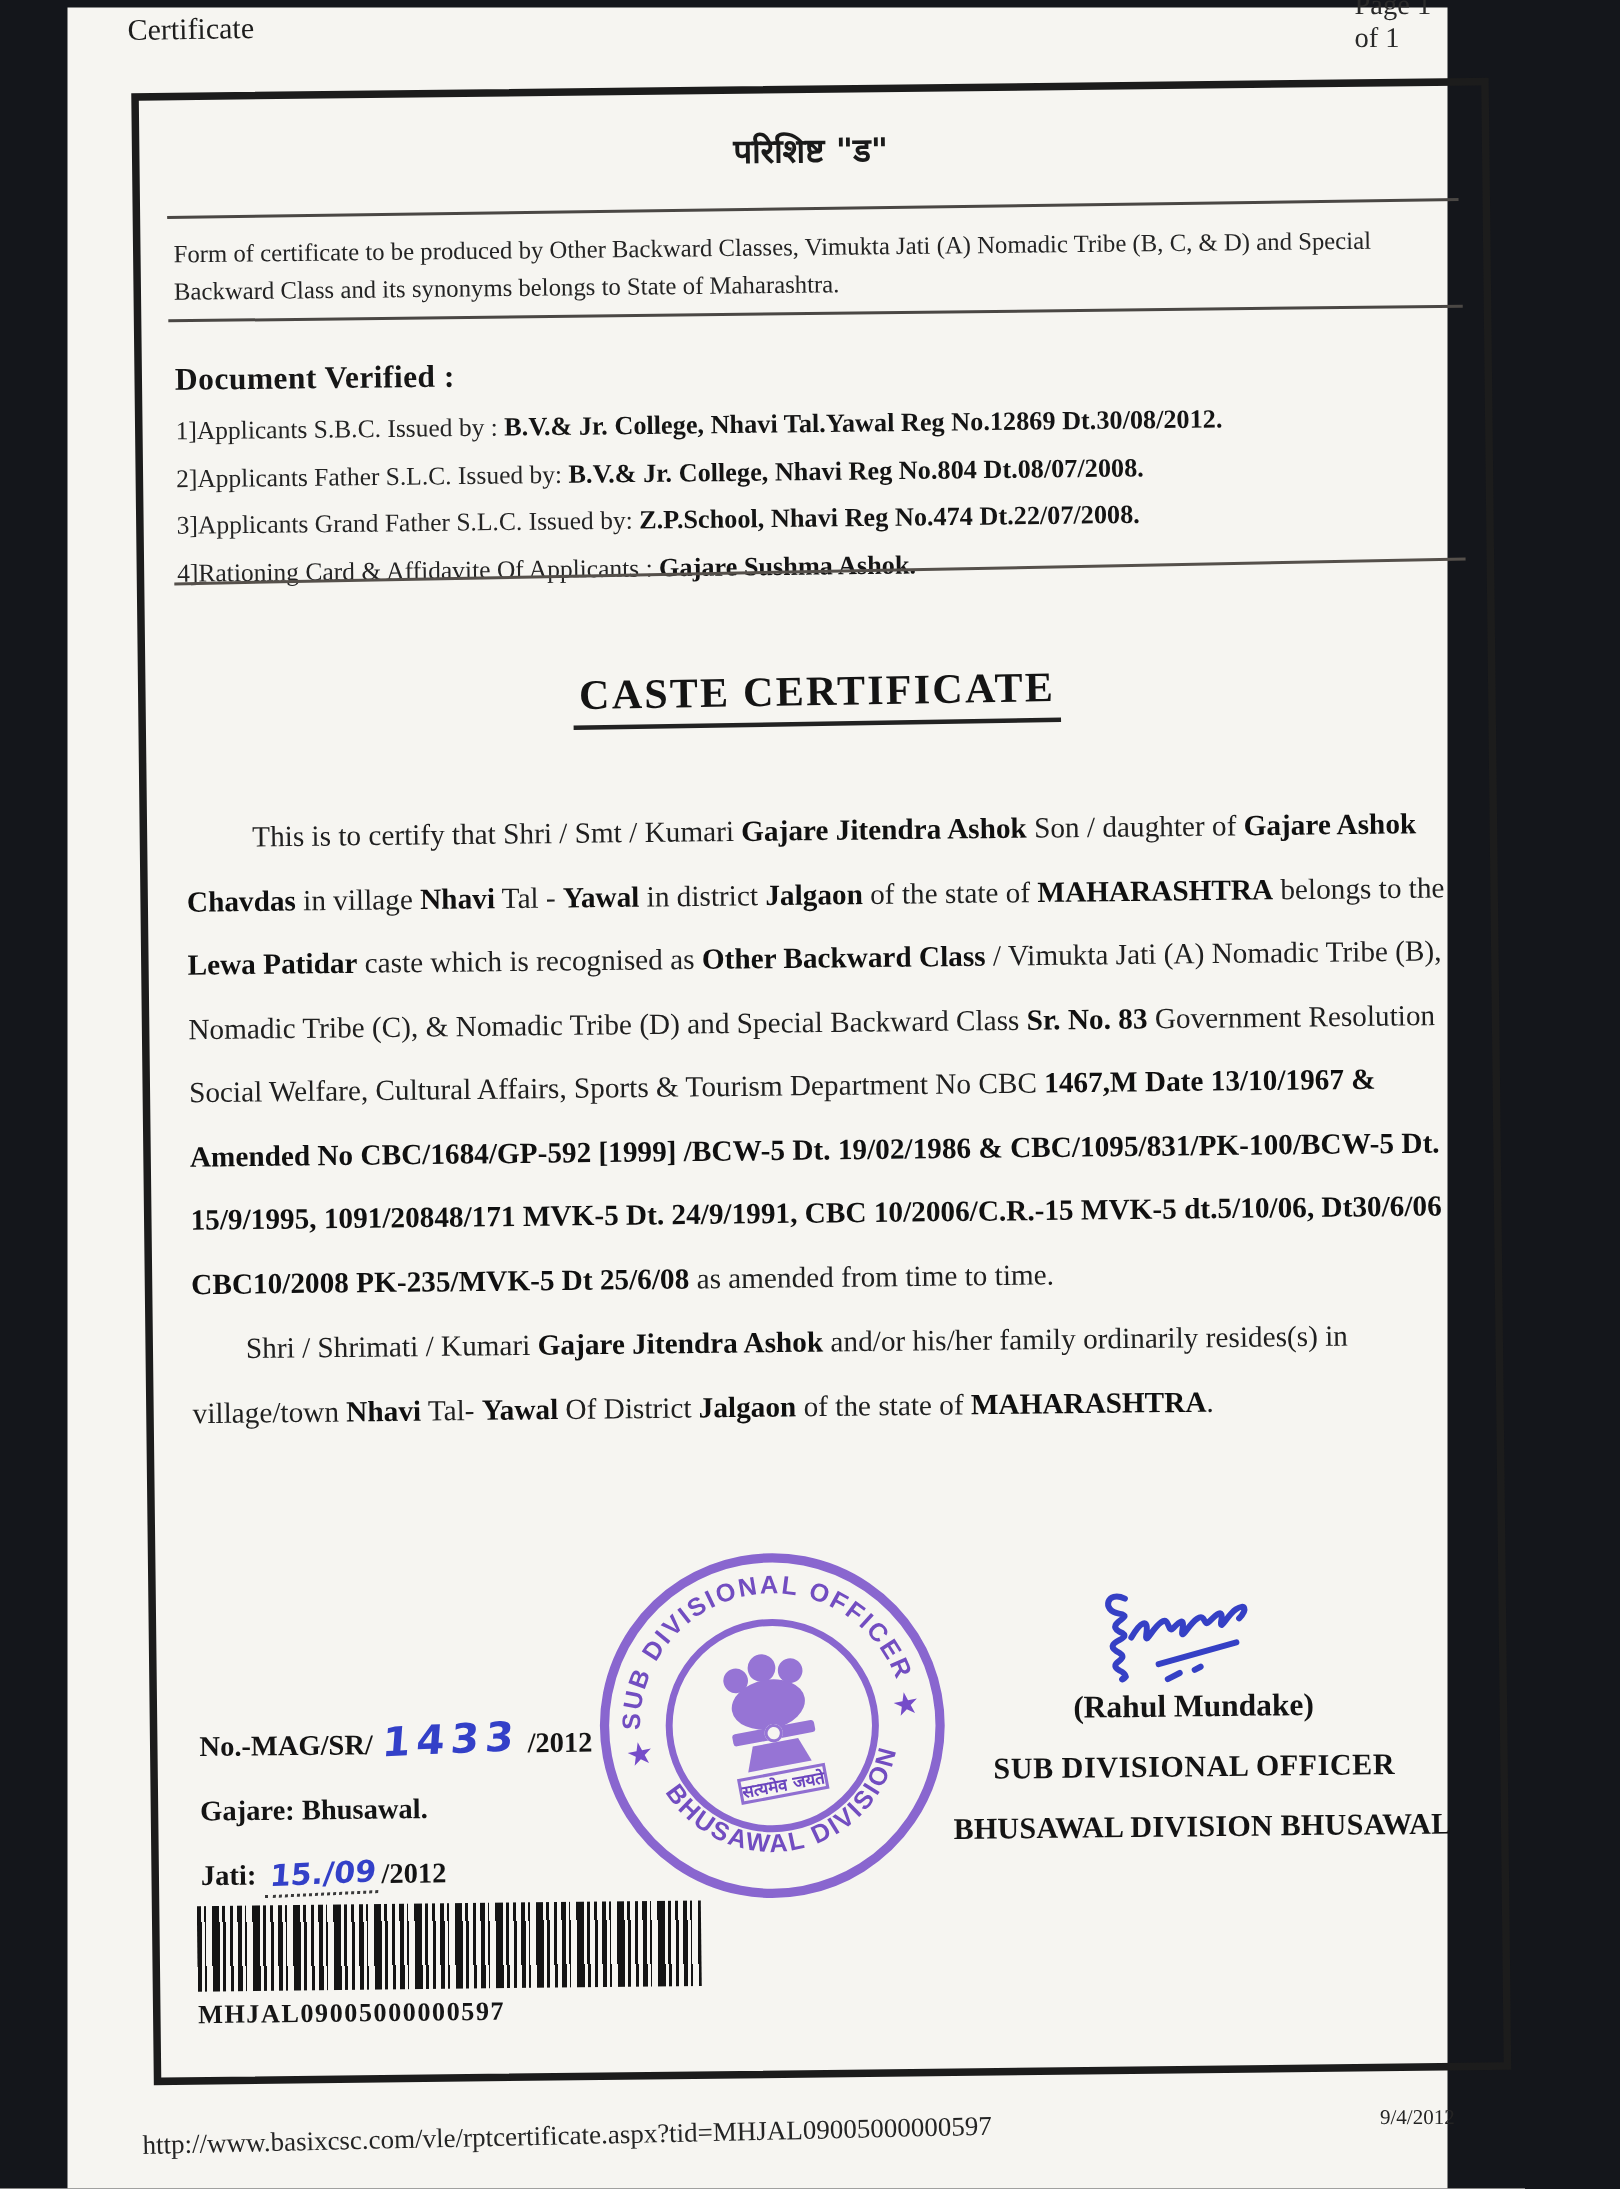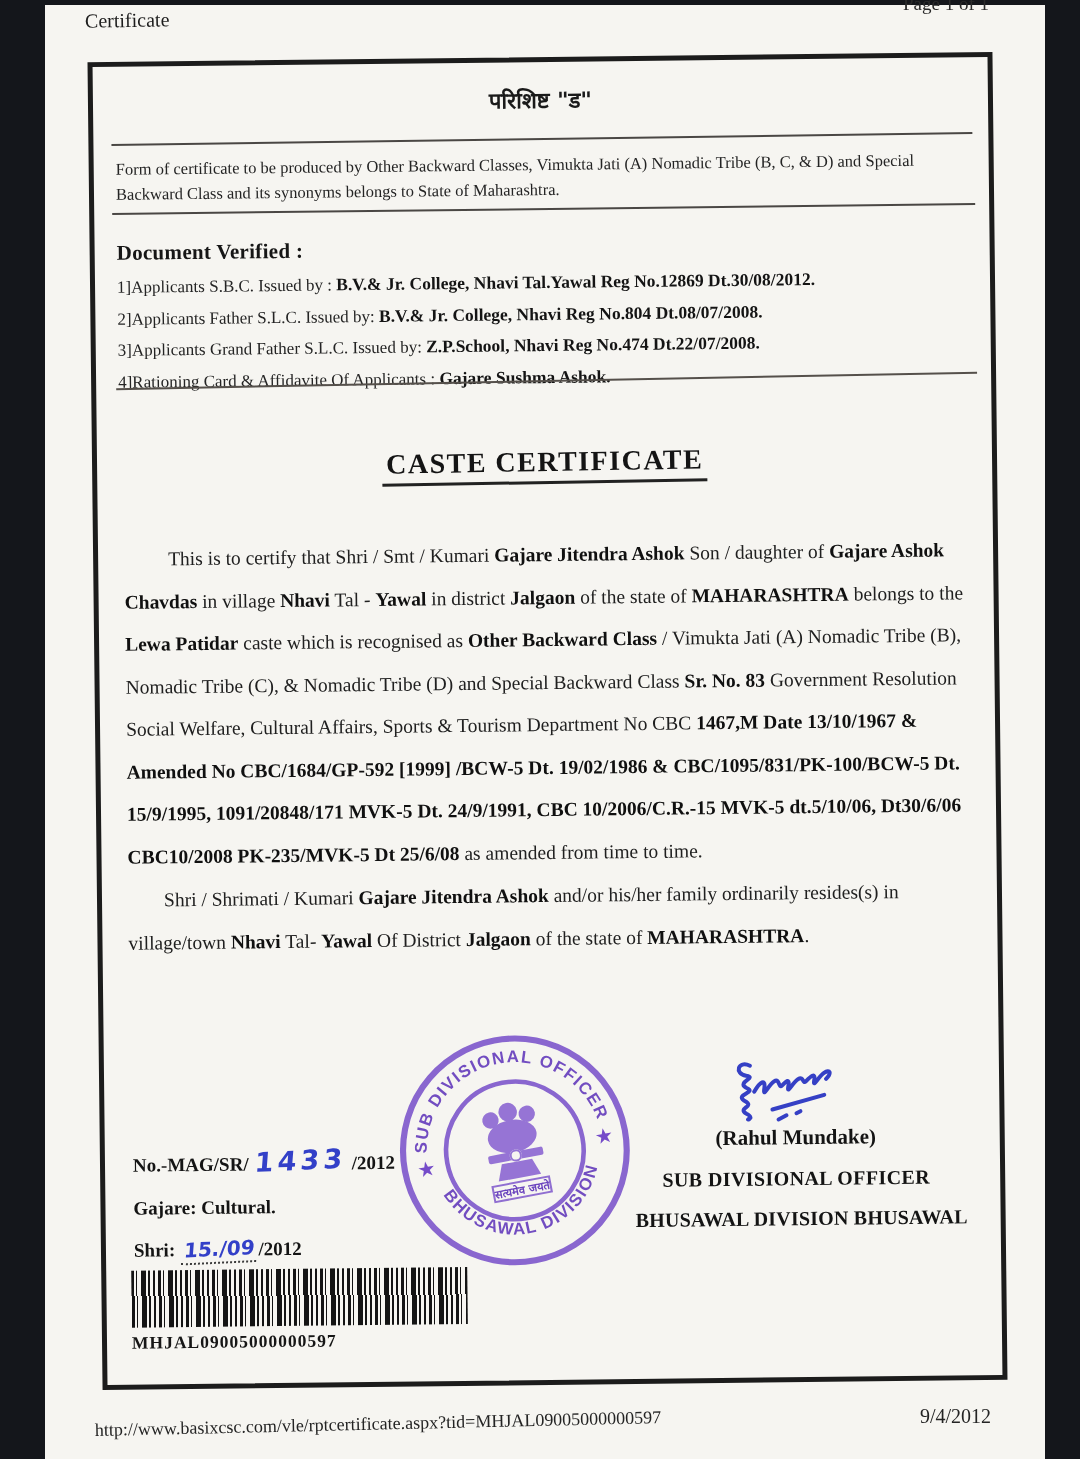--- a/index.html
+++ b/index.html
@@ -3,21 +3,21 @@
 <meta charset="utf-8">
 <style>
   html,body{margin:0;padding:0;}
   body{
     width:1080px;height:1459px;position:relative;overflow:hidden;
     background:#14161b;
     font-family:"Liberation Serif", serif;
     color:#1d1d1d;
   }
   .page{
-    position:absolute;left:45px;top:5px;width:1000px;height:1454px;
+    position:absolute;left:45px;top:5px;width:920px;height:1454px;
     background:#f6f5f1;
   }
   .page-header-title{
     position:absolute;left:40px;top:4px;font-size:20px;color:#1d1d1d;
     transform:rotate(-1deg);
   }
   .page-indicator{
     position:absolute;left:858px;top:-12px;font-size:19px;color:#2a2a2a;
   }
   .cert-box{
@@ -98,21 +98,21 @@
   }
   .barcode-number{
     position:absolute;left:25px;top:1266px;
     font-size:17.5px;font-weight:700;letter-spacing:1px;color:#161616;
   }
   .page-footer-url{
     position:absolute;left:50px;top:1415px;font-size:18px;color:#242424;
     transform:rotate(-1.3deg);transform-origin:0 50%;white-space:nowrap;
   }
   .page-footer-date{
-    position:absolute;left:875px;top:1400px;font-size:20px;color:#242424;
+    position:absolute;left:875px;top:1400px;font-size:14px;color:#242424;
   }
 </style>
 </head>
 <body>
 
 <div class="page">
 
   <div class="page-header-title">Certificate</div>
   <div class="page-indicator">Page 1 of 1</div>
 
@@ -143,24 +143,24 @@
 
     <div class="body-text">
       <p class="para1"><span>This is to certify that Shri / Smt / Kumari </span><b>Gajare Jitendra Ashok</b><span> Son / daughter of </span><b>Gajare Ashok Chavdas</b><span> in village </span><b>Nhavi</b><span> Tal - </span><b>Yawal</b><span> in district </span><b>Jalgaon</b><span> of the state of </span><b>MAHARASHTRA</b><span> belongs to the </span><b>Lewa Patidar</b><span> caste which is recognised as </span><b>Other Backward Class</b><span> / Vimukta Jati (A) Nomadic Tribe (B), Nomadic Tribe (C), &amp; Nomadic Tribe (D) and Special Backward Class </span><b>Sr. No. 83</b><span> Government Resolution Social Welfare, Cultural Affairs, Sports &amp; Tourism Department No CBC </span><b>1467,M Date 13/10/1967 &amp; Amended No CBC/1684/GP-592 [1999] /BCW-5 Dt. 19/02/1986 &amp; CBC/1095/831/PK-100/BCW-5 Dt. 15/9/1995, 1091/20848/171 MVK-5 Dt. 24/9/1991, CBC 10/2006/C.R.-15 MVK-5 dt.5/10/06, Dt30/6/06 CBC10/2008 PK-235/MVK-5 Dt 25/6/08</b><span> as amended from time to time.</span></p>
       <p class="para2"><span>Shri / Shrimati / Kumari </span><b>Gajare Jitendra Ashok</b><span> and/or his/her family ordinarily resides(s) in village/town </span><b>Nhavi</b><span> Tal- </span><b>Yawal</b><span> Of District </span><b>Jalgaon</b><span> of the state of </span><b>MAHARASHTRA</b><span>.</span></p>
     </div>
 
     <div class="issue-field issue-no">
       <span>No.-MAG/SR/</span><span class="hand hand-no">1433</span><span>/2012</span>
     </div>
     <div class="issue-field issue-place">
-      <span>Gajare:</span>&nbsp;<span>Cultural.</span>
+      <span>Gajare:</span>&nbsp;<span>Bhusawal.</span>
     </div>
     <div class="issue-field issue-date">
-      <span>Shri:</span>&nbsp;<span class="hand hand-date">15./09</span><span>/2012</span>
+      <span>Jati:</span>&nbsp;<span class="hand hand-date">15./09</span><span>/2012</span>
     </div>
 
     <svg class="stamp" viewBox="0 0 230 230">
       <defs>
         <path id="arcTop" d="M 29,115 A 86,86 0 0 1 201,115"></path>
         <path id="arcBottom" d="M 33,115 A 82,82 0 0 0 197,115"></path>
       </defs>
       <circle cx="115" cy="115" r="109" fill="none" stroke="#6b3ec6" stroke-width="6" opacity="0.85"></circle>
       <circle cx="115" cy="115" r="67" fill="none" stroke="#6b3ec6" stroke-width="4.5" opacity="0.85"></circle>
       <text font-family="Liberation Sans, sans-serif" font-size="16.5" font-weight="bold" fill="#5f35ba" letter-spacing="1.5" opacity="0.95">

